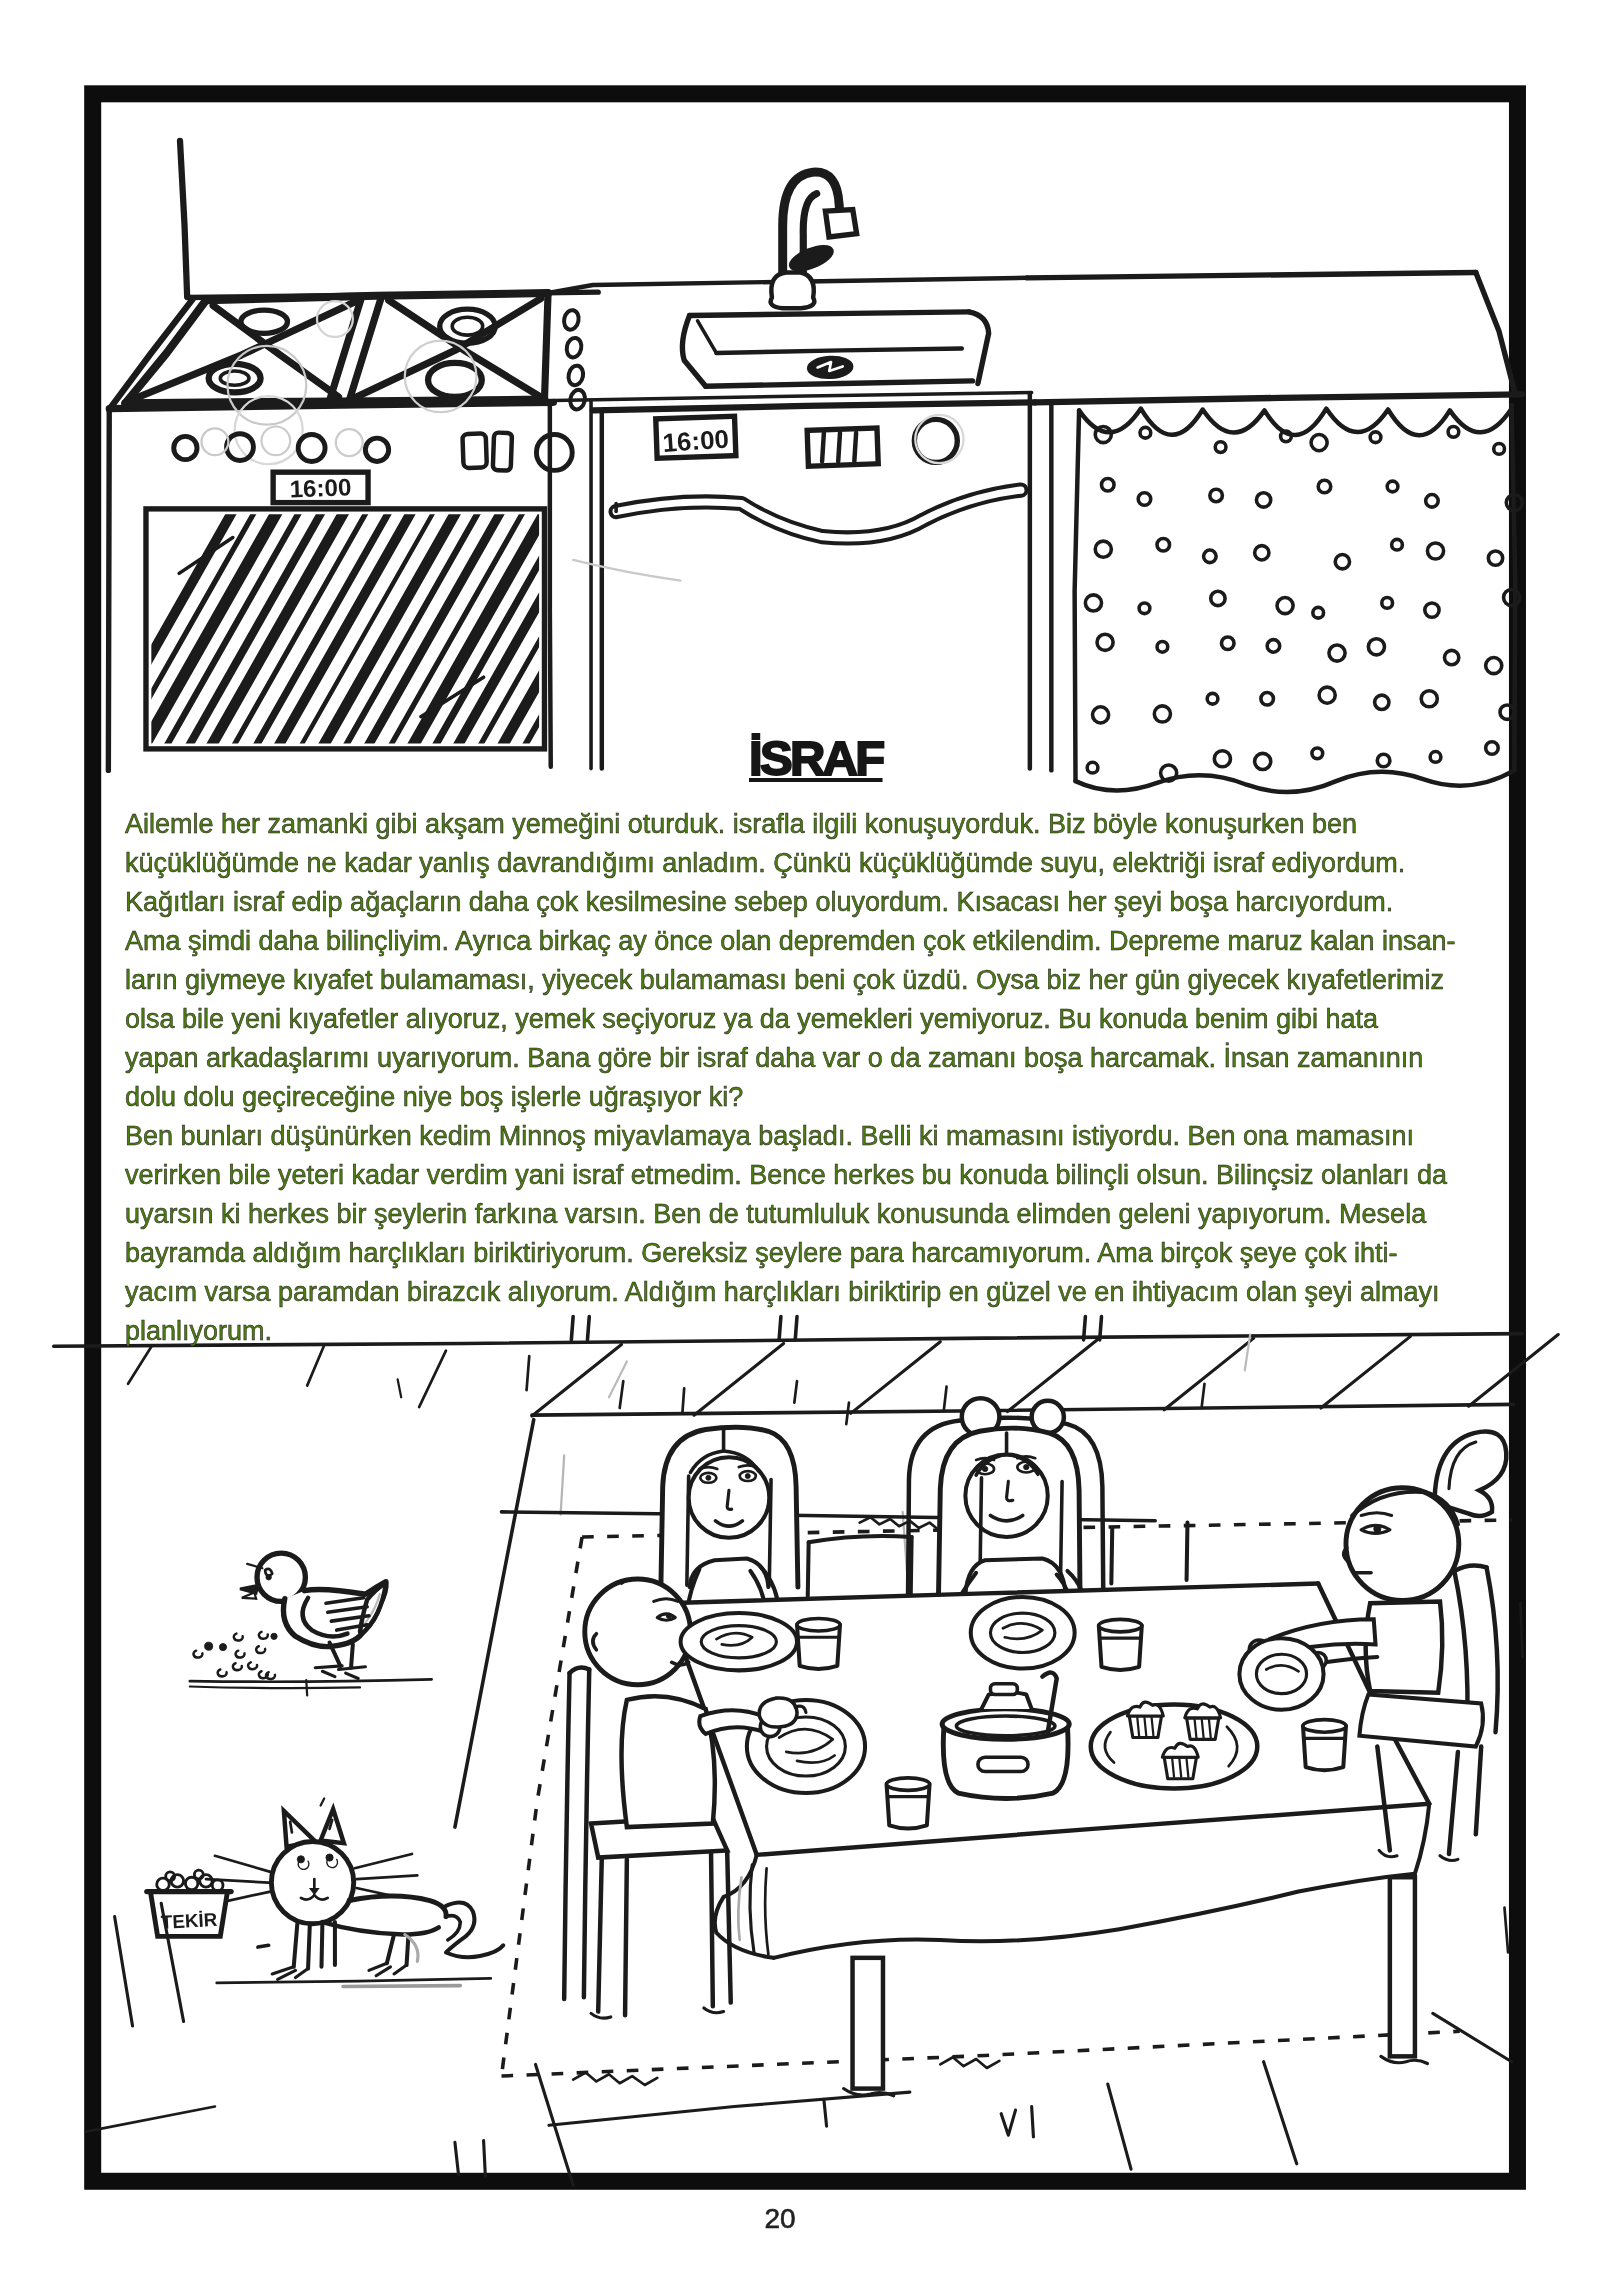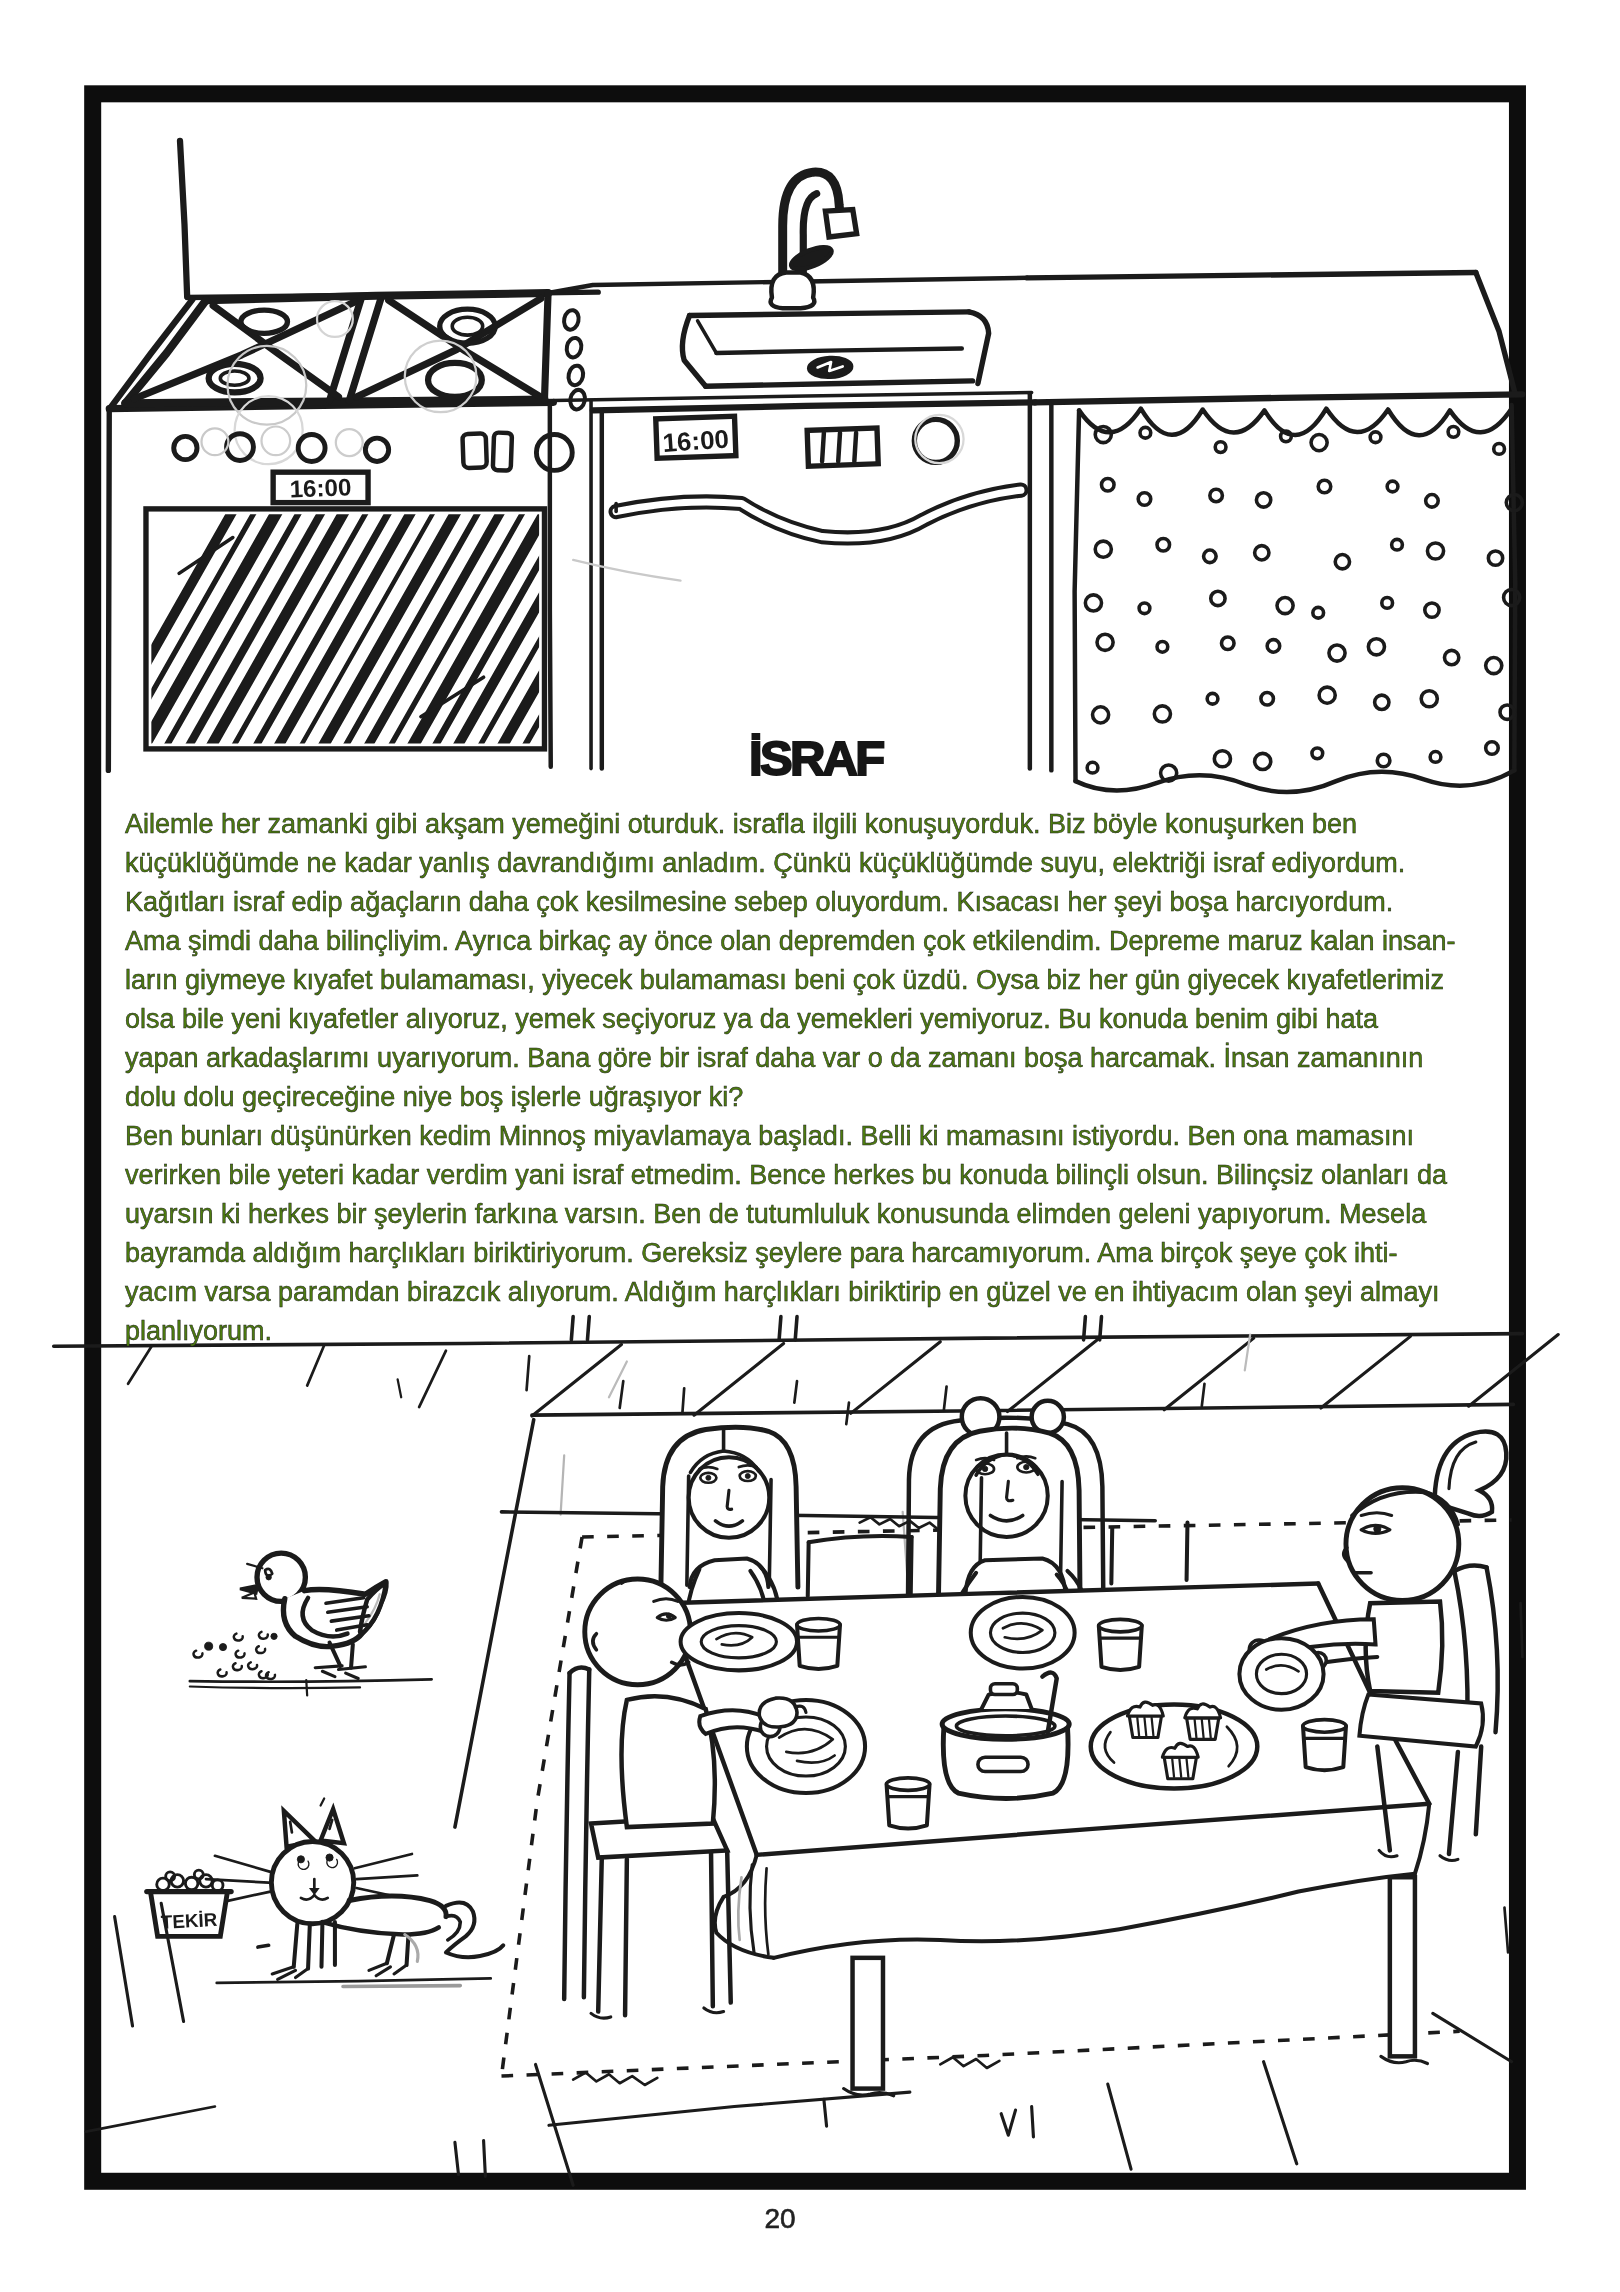--- a/index.html
+++ b/index.html
@@ -1,18 +1,18 @@
 <!DOCTYPE html>
 <html style="font-size:14.3px"><head><meta charset="utf-8">
 <style>
 html,body{margin:0;padding:0;background:#ffffff;}
 body{width:1620px;height:2293px;position:relative;overflow:hidden;
   font-family:"Liberation Sans", sans-serif;}
 .title{position:absolute;left:749px;top:730px;font-size:49px;font-weight:bold;
-  color:#161616;letter-spacing:-2.7px;white-space:nowrap;-webkit-text-stroke:2px #161616;}
+  color:#161616;letter-spacing:-2.7px;white-space:nowrap;text-decoration:underline;-webkit-text-stroke:2px #161616;}
 .body{position:absolute;left:125px;top:805px;width:1361px;font-size:27px;
   line-height:39px;color:#4d7c0f;-webkit-text-stroke:0.5px #1c1c1c;
   white-space:nowrap;letter-spacing:0px;}
 .pnum{position:absolute;left:0;top:2203px;width:1560px;text-align:center;
   font-size:28px;color:#222;-webkit-text-stroke:0.6px #222;}
 </style></head>
 <body>
 <svg width="1620" height="2293" viewBox="0 0 1809 2560" style="position:absolute;left:0;top:0">
     <rect x="103.5" y="104.5" width="1591" height="2331" fill="none" stroke="#0d0d0d" stroke-width="19"></rect>
     <path d="M 201,157 L 206,250 L 209,331" stroke="#1b1b1b" stroke-width="7" fill="none" stroke-linecap="round" stroke-linejoin="round"></path>

